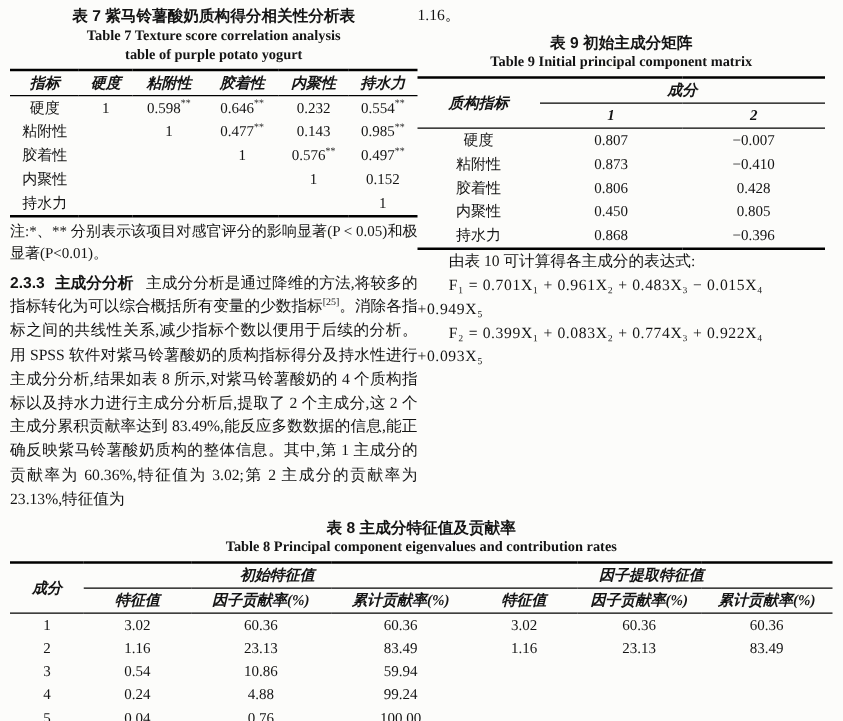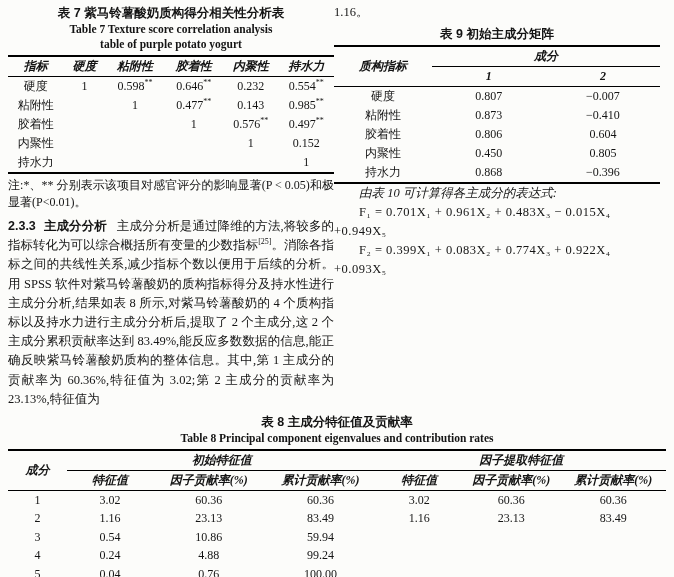--- a/index.html
+++ b/index.html
@@ -49,21 +49,21 @@
   .sec-num, .sec-title {
     font-weight:bold;
     font-family:"Liberation Sans","DejaVu Sans",sans-serif;
   }
   .sec-title { margin:0 10px 0 8px; }
   .indent { text-indent:2em; }
 
   .formula { font-size:12.5px; line-height:19px; }
   .formula .l1 { padding-left:2em; letter-spacing:0.5px; }
   .formula .l2 { padding-left:0; letter-spacing:0.5px; }
-  .expr-intro { text-indent:2em;font-style:italic; }
+  .expr-intro { text-indent:2em; }
 
   .bottom { margin-top:5px; }
   .t9-wrap { margin-top:4px; }
 </style>
 </head>
 <body>
 
 <div class="page">
   <div class="cols">
 
@@ -142,20 +142,21 @@
       <div class="para">
         <span class="sec-num">2.3.3</span><span class="sec-title">主成分分析</span><span>主成分分析是通过降维的方法,将较多的指标转化为可以综合概括所有变量的少数指标</span><sup>[25]</sup><span>。消除各指标之间的共线性关系,减少指标个数以便用于后续的分析。用 SPSS 软件对紫马铃薯酸奶的质构指标得分及持水性进行主成分分析,结果如表 8 所示,对紫马铃薯酸奶的 4 个质构指标以及持水力进行主成分分析后,提取了 2 个主成分,这 2 个主成分累积贡献率达到 83.49%,能反应多数数据的信息,能正确反映紫马铃薯酸奶质构的整体信息。其中,第 1 主成分的贡献率为 60.36%,特征值为 3.02;第 2 主成分的贡献率为 23.13%,特征值为</span>
       </div>
     </div>
 
     <div class="col">
       <div class="para">1.16。</div>
 
       <div class="cap-wrap t9-wrap">
         <div class="cap-zh">表 9  初始主成分矩阵</div>
+        <div class="cap-en">Table 9   Initial principal component matrix</div>
       </div>
 
       <table class="booktab">
         <colgroup>
           <col style="width:30%">
             <col style="width:35%">
             <col style="width:35%">
         </colgroup>
         <thead>
           <tr>
@@ -174,21 +175,21 @@
               <td>−0.007</td>
             </tr>
             <tr>
               <td>粘附性</td>
               <td>0.873</td>
               <td>−0.410</td>
             </tr>
             <tr>
               <td>胶着性</td>
               <td>0.806</td>
-              <td>0.604</td>
+              <td>0.428</td>
             </tr>
             <tr>
               <td>内聚性</td>
               <td>0.450</td>
               <td>0.805</td>
             </tr>
             <tr>
               <td>持水力</td>
               <td>0.868</td>
               <td>−0.396</td>

